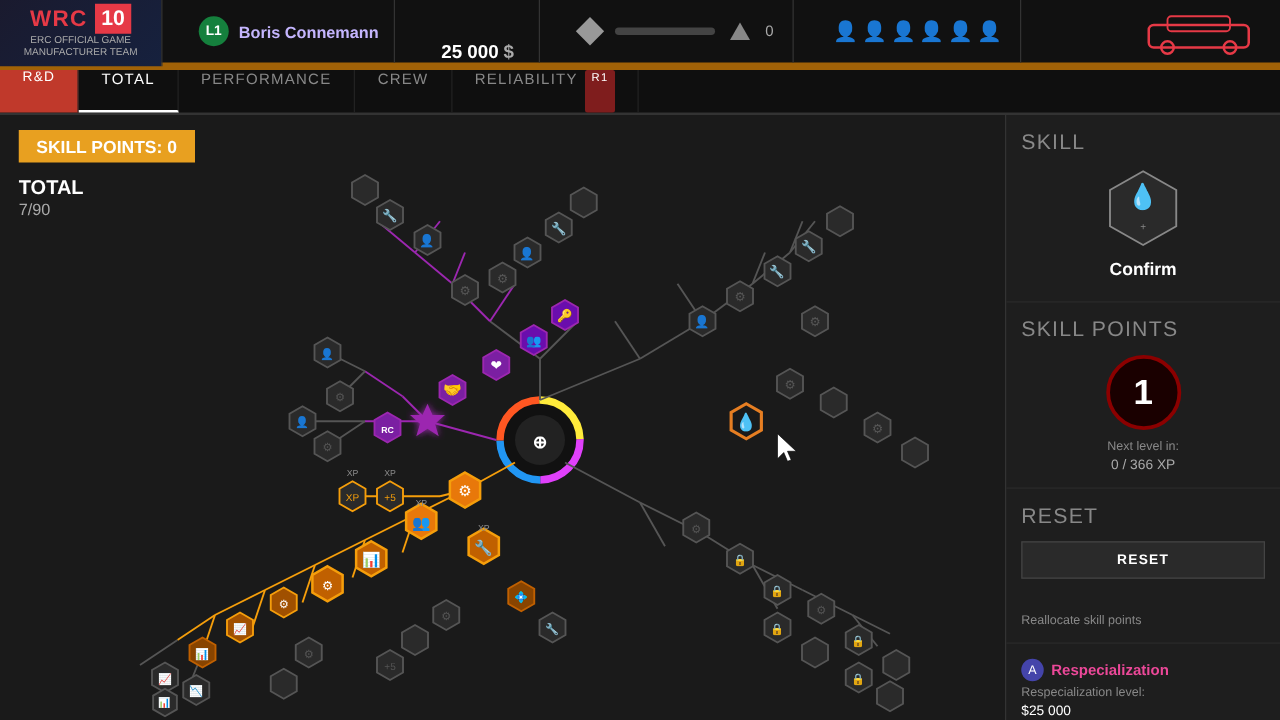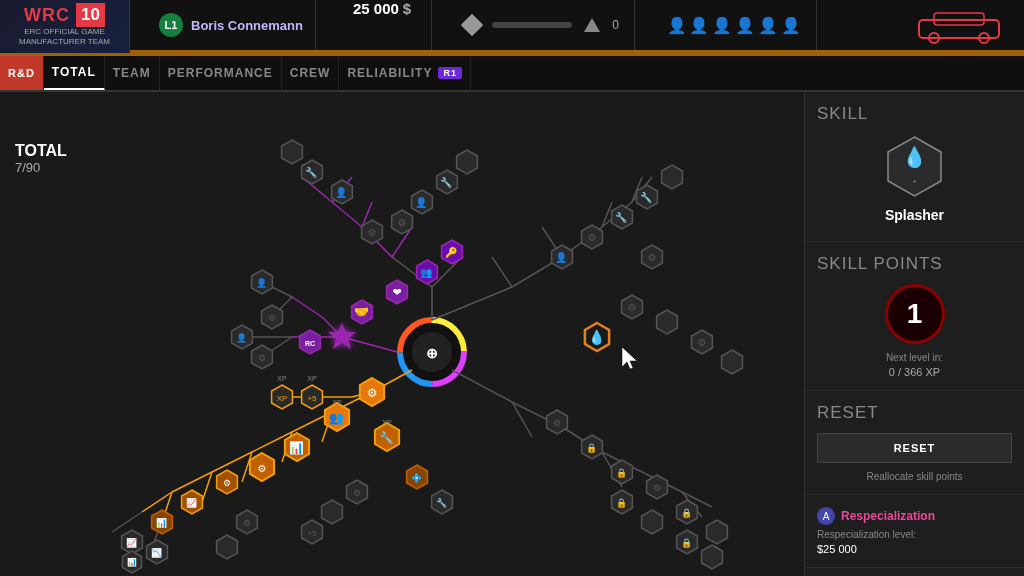--- a/index.html
+++ b/index.html
@@ -84,21 +84,21 @@
     }
 
     .money-area {
       padding: 0 20px;
       font-size: 15px;
       font-weight: bold;
       color: #fff;
       border-right: 1px solid #333;
       height: 100%;
       display: flex;
-      align-items: flex-start;
+      align-items: flex-end;
     }
     .money-amount { color: #fff; }
     .money-symbol { color: #aaa; margin-left: 4px; }
 
     .center-icons {
       display: flex;
       align-items: center;
       gap: 12px;
       padding: 0 15px;
       border-right: 1px solid #333;
@@ -130,42 +130,41 @@
     
     .nav-bar {
       width: 100%;
       height: 36px;
       background: #0f0f0f;
       display: flex;
       align-items: stretch;
       border-bottom: 2px solid #333;
     }
     .nav-tab {
-      padding: 0 8px;
-      display: flex;
-      align-items: center;
+      padding: 0 18px;
+      display: flex;
       font-size: 12px;
-      font-weight: bold;
+      font-weight: normal;
       color: #888;
       cursor: pointer;
       border-right: 1px solid #222;
       letter-spacing: 1px;
       text-transform: uppercase;
     }
     .nav-tab.active {
       color: #fff;
       border-bottom: 2px solid #fff;
     }
     .nav-tab.rd {
       background: #c0392b;
       color: #fff;
       font-size: 11px;
     }
     .nav-tab-badge {
-      background: #6d28d9;
+      background: #7f1d1d;
       color: #fff;
       font-size: 9px;
       padding: 1px 5px;
       border-radius: 2px;
       margin-left: 6px;
     }
 
     
     .main-content {
       display: flex;
@@ -403,37 +402,35 @@
 </div>
 
 <div class="nav-bar">
   <div class="nav-tab rd">
     <span>R&amp;D</span>
   </div>
   <div class="nav-tab active">
     <span>TOTAL</span>
   </div>
   <div class="nav-tab">
-    <span>TEAM</span>
-  </div>
-  <div class="nav-tab">
     <span>PERFORMANCE</span>
   </div>
   <div class="nav-tab">
     <span>CREW</span>
   </div>
   <div class="nav-tab">
     <span>RELIABILITY</span>
     <span class="nav-tab-badge">R1</span>
   </div>
 </div>
 
 <div class="main-content">
 
   <div class="skill-tree-area">
+    <div class="skill-points-badge">SKILL POINTS: 0</div>
 
     <div class="total-label">
       <div class="label">TOTAL</div>
       <div class="value">7/90</div>
     </div>
 
     <svg class="skill-tree-svg" viewBox="0 0 800 484">
       <defs>
         <filter id="glow-purple">
           <feGaussianBlur stdDeviation="3" result="coloredBlur"></feGaussianBlur>
@@ -779,35 +776,35 @@
     <div class="panel-section">
       <div class="panel-section-title">Skill</div>
       <div style="display:flex;flex-direction:column;align-items:center;">
         <div style="width:65px;height:65px;margin-bottom:8px;display:flex;align-items:center;justify-content:center;">
           <svg width="65" height="65" viewBox="0 0 65 65">
             <polygon points="32.5,3 59,18 59,47 32.5,62 6,47 6,18" fill="#2a2a2a" stroke="#888" stroke-width="1.5"></polygon>
             <text x="32.5" y="30" text-anchor="middle" fill="#4fc3f7" font-size="20">💧</text>
             <text x="32.5" y="50" text-anchor="middle" fill="#888" font-size="8">+</text>
           </svg>
         </div>
-        <div class="skill-name">Splasher</div>
+        <div class="skill-name">Confirm</div>
       </div>
     </div>
 
     <div class="panel-section">
       <div class="panel-section-title">Skill points</div>
       <div class="skill-points-circle">1</div>
       <div class="next-level-label">Next level in:</div>
       <div class="next-level-value">0 / 366 XP</div>
     </div>
 
     <div class="panel-section">
       <div class="panel-section-title">Reset</div>
       <button class="reset-btn">Reset</button>
-      <div style="text-align:center;font-size:10px;color:#888;">Reallocate skill points</div>
+      <div style="text-align:left;font-size:10px;color:#888;margin-top:20px;">Reallocate skill points</div>
     </div>
 
     <div class="respec-section">
       <div class="respec-row">
         <div class="respec-icon" style="background:#4444aa;font-size:10px;color:#fff;">A</div>
         <span class="respec-label">Respecialization</span>
       </div>
       <div class="respec-desc">Respecialization level:</div>
       <div class="respec-cost">$25 000</div>
     </div>

